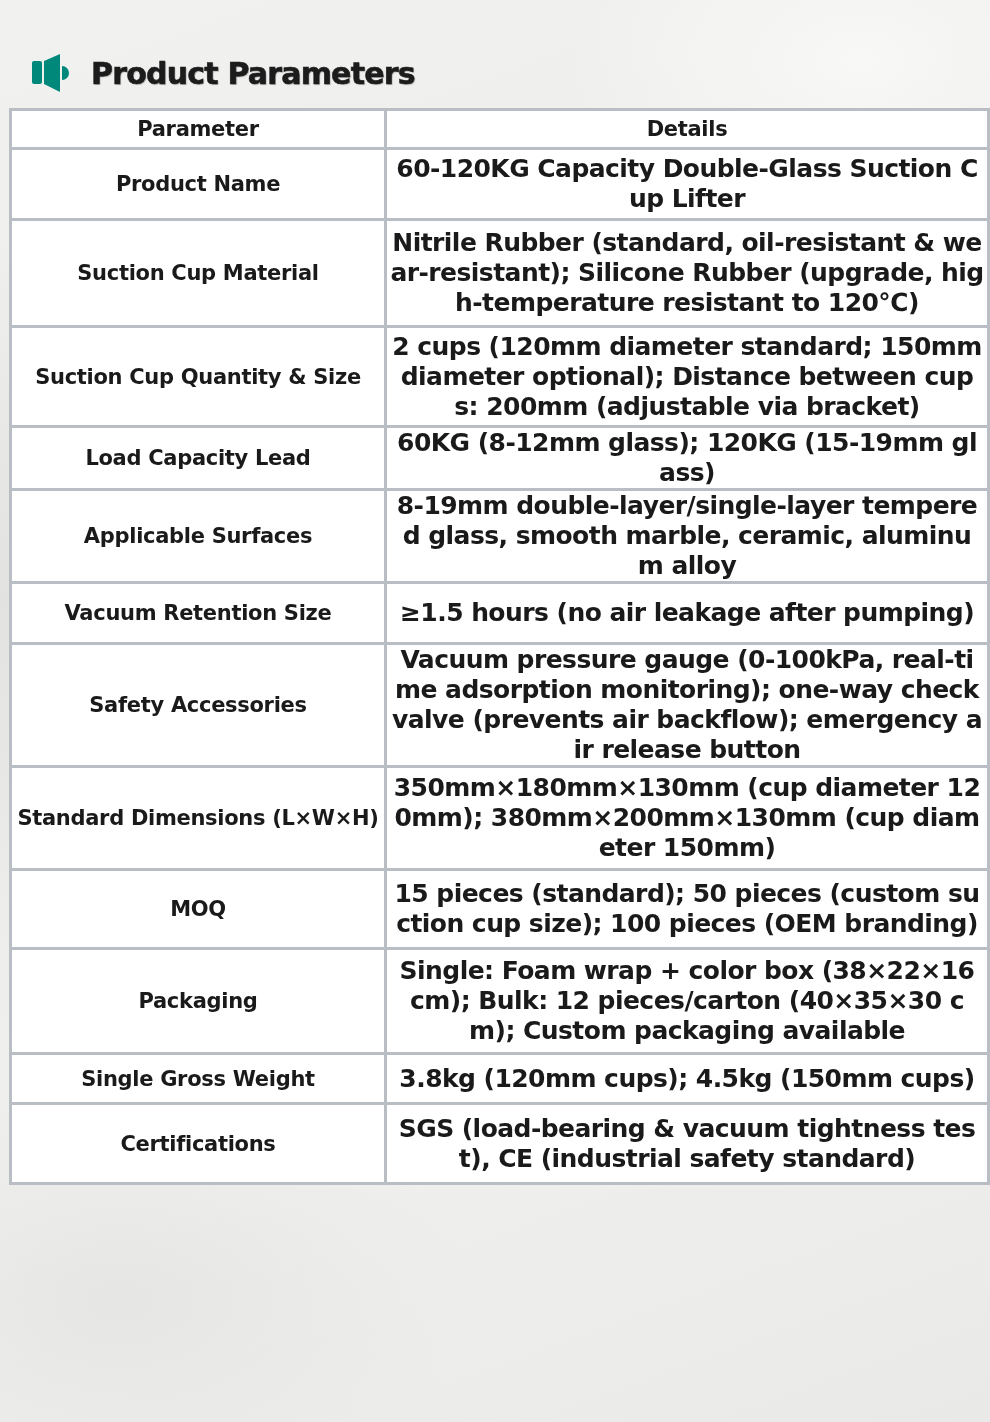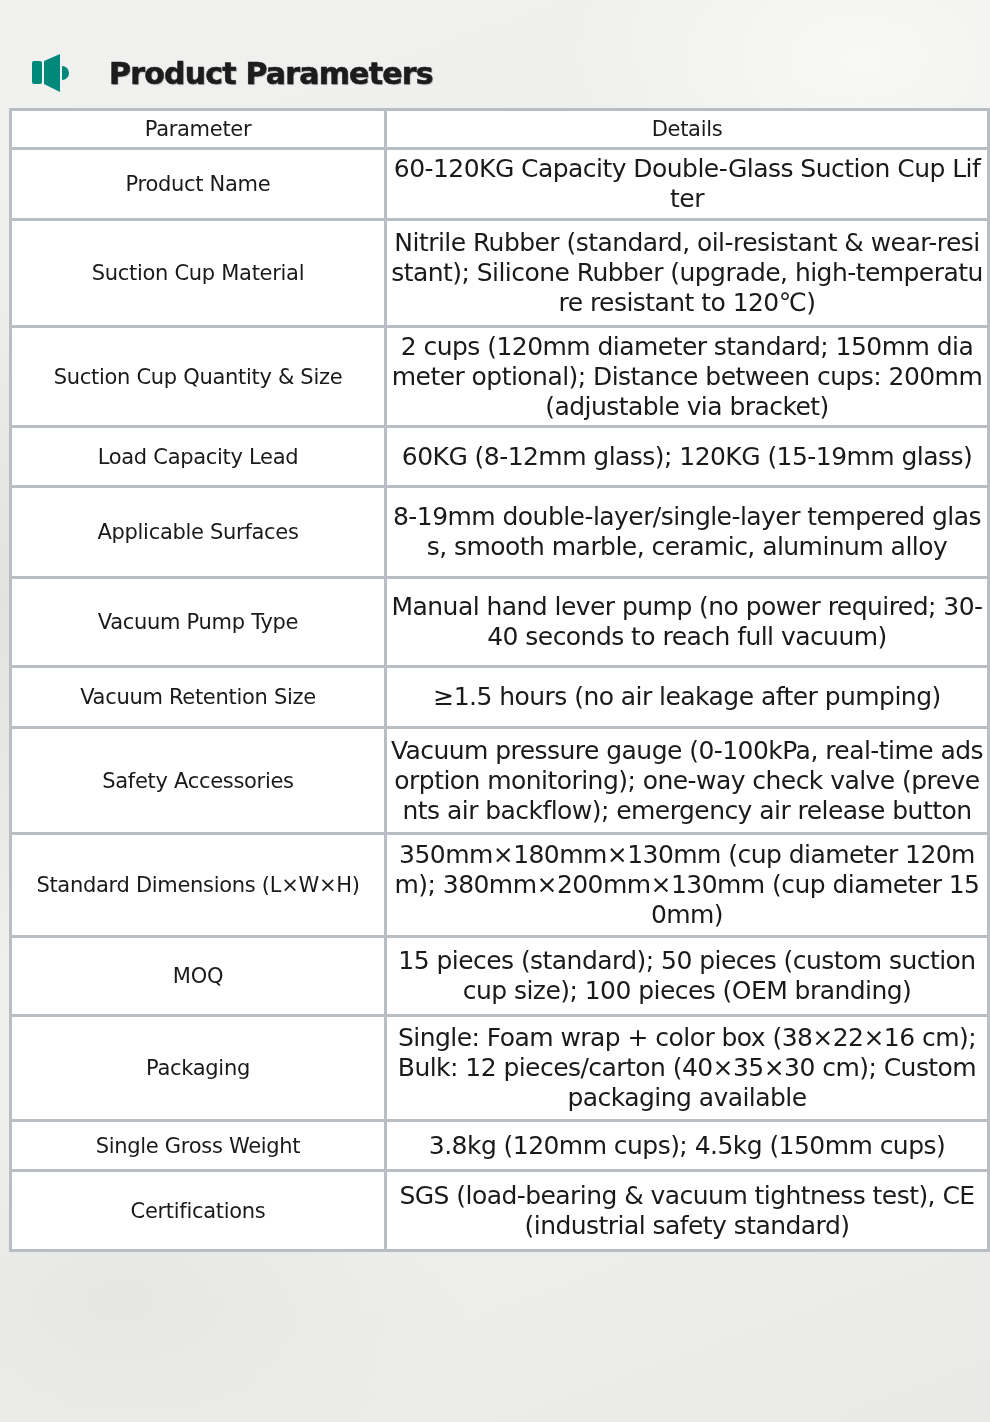--- a/index.html
+++ b/index.html
@@ -25,21 +25,21 @@
     height: 46px;
     display: flex;
     align-items: center;
   }
   .title-icon {
     width: 40px;
     height: 38px;
     display: block;
   }
   .title-text {
-    margin-left: 37px;
+    margin-left: 19px;
     font-family: "DejaVu Sans", sans-serif;
     font-weight: 700;
     font-size: 30px;
     letter-spacing: -0.8px;
     color: #1c1c1c;
     text-shadow: 1px 1px 1px rgba(0,0,0,0.25);
     -webkit-text-stroke: 0.6px #1c1c1c;
   }
   table.params {
     position: absolute;
@@ -48,21 +48,21 @@
     width: 978px;
     border-collapse: collapse;
     table-layout: fixed;
     background: #ffffff;
   }
   table.params td, table.params th {
     border: 3px solid #b9bec4;
     text-align: center;
     vertical-align: middle;
     font-family: "DejaVu Sans", sans-serif;
-    font-weight: 400;
+    font-weight: 700;
     font-size: 21px;
     line-height: 30px;
     color: #1a1a1a;
     padding: 0 3px;
     word-break: break-all;
     letter-spacing: -0.3px;
   }
   table.params col.c1 { width: 375px; }
   table.params col.c2 { width: 603px; }
   table.params td.detail {
@@ -105,24 +105,20 @@
       <td class="detail">2 cups (120mm diameter standard; 150mm diameter optional); Distance between cups: 200mm (adjustable via bracket)</td>
     </tr>
     <tr style="height:60px">
       <td>Load Capacity Lead</td>
       <td class="detail">60KG (8-12mm glass); 120KG (15-19mm glass)</td>
     </tr>
     <tr style="height:91px">
       <td>Applicable Surfaces</td>
       <td class="detail">8-19mm double-layer/single-layer tempered glass, smooth marble, ceramic, aluminum alloy</td>
     </tr>
-    <tr style="height:89px">
-      <td>Vacuum Pump Type</td>
-      <td class="detail">Manual hand lever pump (no power required; 30-40 seconds to reach full vacuum)</td>
-    </tr>
     <tr style="height:61px">
       <td>Vacuum Retention Size</td>
       <td class="detail">≥1.5 hours (no air leakage after pumping)</td>
     </tr>
     <tr style="height:106px">
       <td>Safety Accessories</td>
       <td class="detail">Vacuum pressure gauge (0-100kPa, real-time adsorption monitoring); one-way check valve (prevents air backflow); emergency air release button</td>
     </tr>
     <tr style="height:103px">
       <td>Standard Dimensions (L×W×H)</td>

